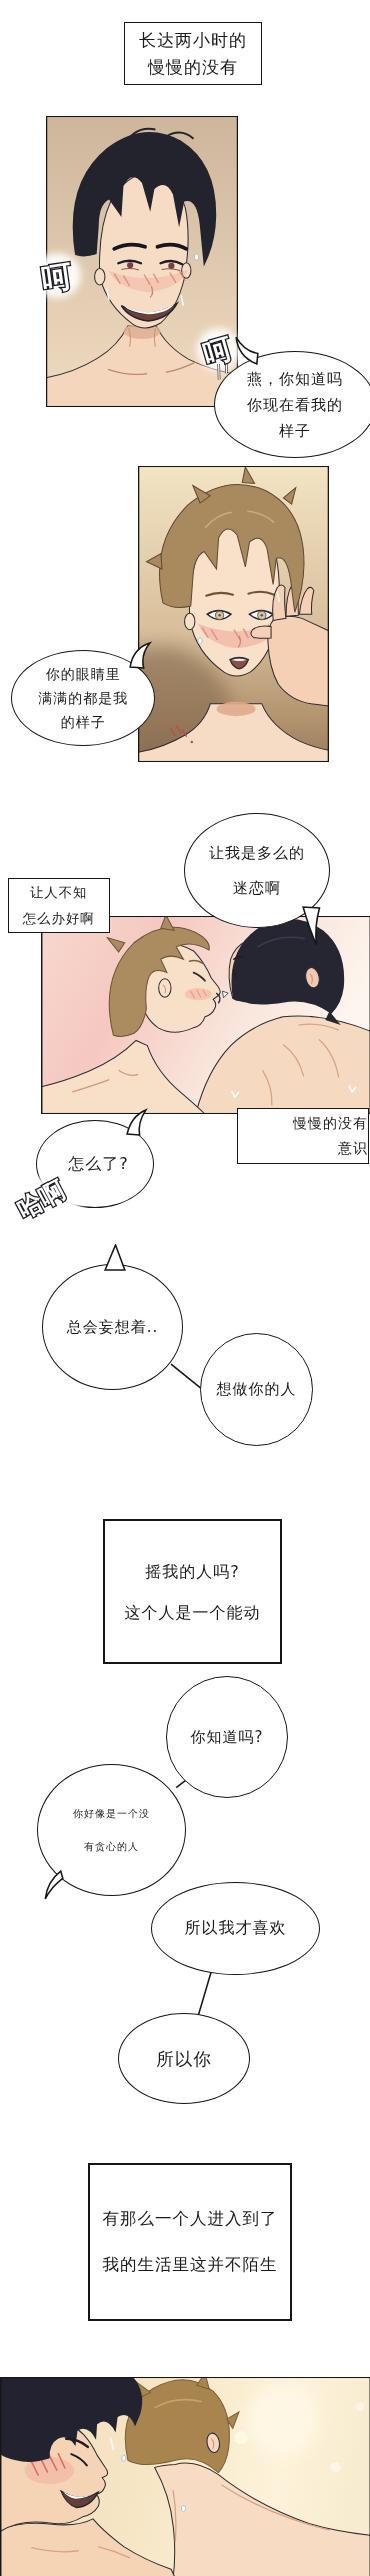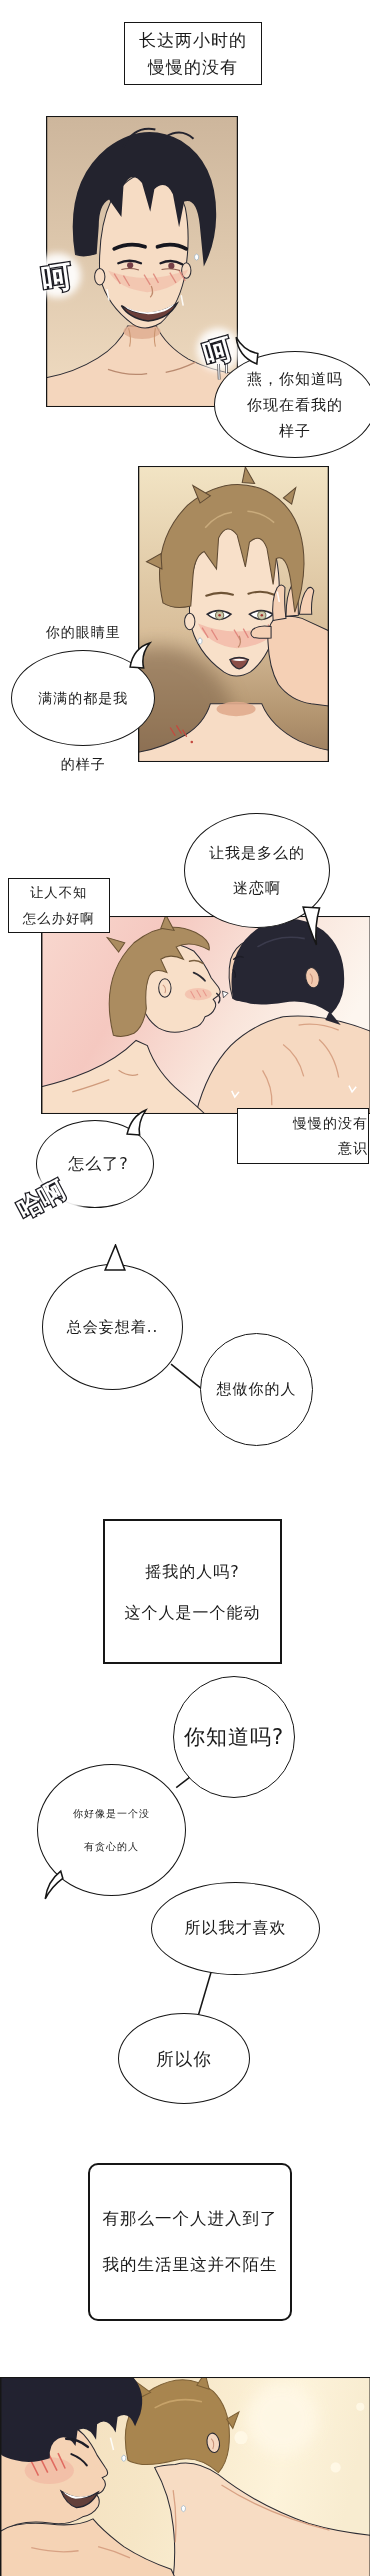--- a/index.html
+++ b/index.html
@@ -173,21 +173,21 @@
     <path d="M202,32 L208,2 L226,34 Z" fill="#a98a5e" stroke="#5f4a33" stroke-width="2"></path>
     <path d="M282,62 L306,42 L298,74 Z" fill="#a98a5e" stroke="#5f4a33" stroke-width="2"></path>
     <path d="M130,120 Q152,94 182,90" fill="none" stroke="#c9ab7c" stroke-width="3"></path>
     <path d="M212,88 Q242,90 264,110" fill="none" stroke="#c9ab7c" stroke-width="3"></path>
 
     <path d="M116,338 Q120,330 124,338 Q125,345 120,346 Q115,345 116,338 Z" fill="#fff" stroke="#9db4c4" stroke-width="1.5"></path>
     <line x1="270" y1="244" x2="274" y2="264" stroke="#ffffff" stroke-width="3" opacity="0.9"></line>
     <rect x="0.5" y="0.5" width="369" height="574" fill="none" stroke="#161616" stroke-width="3"></rect>
   </svg>
 
-  <div class="bubble" style="left:11.3px;top:650px;width:144px;height:96px;font-size:14px;line-height:24px;gap:42px;">
+  <div class="bubble" style="left:11.3px;top:650px;width:144px;height:96px;font-size:14px;line-height:24px;">
     <span class="line">你的眼睛里</span>
     <span class="line">满满的都是我</span>
     <span class="line">的样子</span>
   </div>
   <svg class="tail" style="left:128px;top:641px;" width="24" height="28" viewBox="0 0 46 54">
     <path d="M4,50 Q10,14 42,4 Q24,26 30,52 Z" fill="#fff" stroke="#161616" stroke-width="3"></path>
   </svg>
 
   <div class="bubble" style="left:184px;top:813px;width:146px;height:115px;font-size:15px;line-height:35px;">
     <span class="line">让我是多么的</span>
@@ -284,21 +284,21 @@
 
   <div class="bubble" style="left:200px;top:1333px;width:113px;height:113px;font-size:15px;">
     <span class="line">想做你的人</span>
   </div>
 
   <div class="nbox" style="left:103px;top:1519px;width:179px;height:145px;font-size:16px;line-height:41px;border-width:2.1px;">
     <span class="line">摇我的人吗?</span>
     <span class="line">这个人是一个能动</span>
   </div>
 
-  <div class="bubble" style="left:173px;top:1676px;width:122px;height:122px;font-size:21px;">
+  <div class="bubble" style="left:166px;top:1676px;width:122px;height:122px;font-size:15px;">
     <span class="line">你知道吗?</span>
   </div>
   <svg class="connector" style="left:173px;top:1768px;" width="27" height="21.6" viewBox="0 0 52 42">
     <line x1="48" y1="6" x2="6" y2="38" stroke="#161616" stroke-width="3"></line>
   </svg>
 
   <div class="bubble" style="left:37px;top:1764px;width:149px;height:132px;font-size:10px;line-height:33px;">
     <span class="line">你好像是一个没</span>
     <span class="line">有贪心的人</span>
   </div>
@@ -310,21 +310,21 @@
     <span class="line">所以我才喜欢</span>
   </div>
   <svg class="connector" style="left:195px;top:1969px;" width="20.6" height="49" viewBox="0 0 40 96">
     <line x1="32" y1="4" x2="6" y2="92" stroke="#161616" stroke-width="3"></line>
   </svg>
 
   <div class="bubble" style="left:118px;top:2013px;width:132px;height:91px;font-size:17.5px;">
     <span class="line">所以你</span>
   </div>
 
-  <div class="nbox" style="left:88px;top:2163px;width:204px;height:158px;font-size:16.5px;line-height:46px;border-width:2.1px;border-radius:10px;">
+  <div class="nbox" style="left:88px;top:2163px;width:204px;height:158px;font-size:16.5px;line-height:46px;border-width:2.1px;">
     <span class="line">有那么一个人进入到了</span>
     <span class="line">我的生活里这并不陌生</span>
   </div>
 
   <svg class="panel" style="left:0px;top:2377px;" width="371" height="201" viewBox="0 0 720 391">
     <defs>
       <linearGradient id="p4bg" x1="0" y1="0" x2="1" y2="0.12">
         <stop offset="0" stop-color="#f2dcba"></stop>
           <stop offset="0.45" stop-color="#f6e6c6"></stop>
           <stop offset="0.8" stop-color="#fdf3da"></stop>

